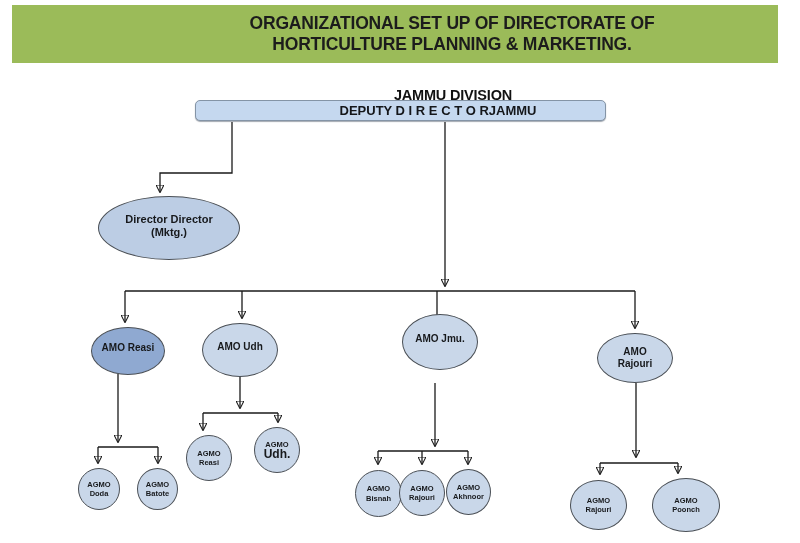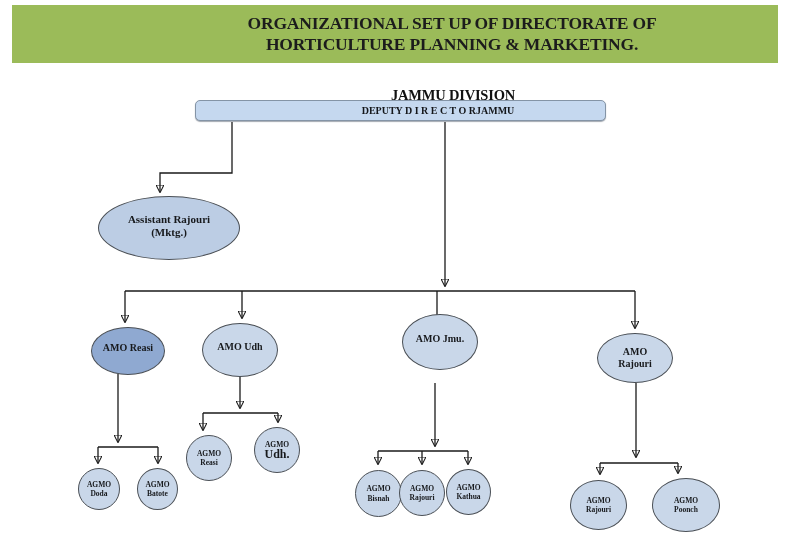--- a/index.html
+++ b/index.html
@@ -1,39 +1,39 @@
 <!DOCTYPE html>
 <html><head>
 <meta charset="utf-8">
 <style>
   html,body{margin:0;padding:0;background:#ffffff;}
   .canvas{
     position:relative;width:800px;height:543px;background:#ffffff;
-    font-family:Liberation Serif, serif;color:#1a1a1a;overflow:hidden;
+    font-family:Liberation Sans, sans-serif;color:#1a1a1a;overflow:hidden;
   }
   .banner{
     position:absolute;left:12px;top:5px;width:766px;height:58px;
     background:#9BBB59;box-sizing:border-box;padding-left:114px;
     display:flex;flex-direction:column;justify-content:center;align-items:center;
   }
   .banner .t{
     font-weight:bold;font-size:17.5px;line-height:21px;color:#1c1c1c;
     letter-spacing:-0.2px;text-align:center;white-space:nowrap;
   }
   .division{
     position:absolute;left:106px;top:79px;width:694px;text-align:center;
     font-weight:bold;font-size:14.5px;color:#111;letter-spacing:-0.2px;margin-top:8px;
   }
   .root-box{
     position:absolute;left:195px;top:100px;width:411px;height:21px;
     box-sizing:border-box;padding-left:75px;
     background:#C5D8EF;border:1px solid #8494A6;border-radius:5px;
     box-shadow:0 1px 1px rgba(90,100,115,.55);
     display:flex;align-items:center;justify-content:center;
-    font-weight:bold;font-size:10px;color:#14161a;white-space:nowrap;
+    font-weight:bold;font-size:13px;color:#14161a;white-space:nowrap;
   }
   .lines{position:absolute;left:0;top:0;width:800px;height:543px;}
   .lines path{stroke:#1a1a1a;stroke-width:1.3;fill:none;}
   .node{
     position:absolute;box-sizing:border-box;
     background:#C9D7E9;border:1px solid #4a4f55;border-radius:50%;
     display:flex;flex-direction:column;align-items:center;justify-content:center;
     text-align:center;font-weight:bold;color:#17191c;
   }
   .n-assist{left:98px;top:196px;width:142px;height:64px;background:#BCCDE4;
@@ -97,21 +97,21 @@
     <path d="M378,451 V464" marker-end="url(#arr)"></path>
     <path d="M422,451 V464" marker-end="url(#arr)"></path>
     <path d="M468,451 V464" marker-end="url(#arr)"></path>
     <path d="M636,383 V457" marker-end="url(#arr)"></path>
     <path d="M600,463 H678"></path>
     <path d="M600,463 V474" marker-end="url(#arr)"></path>
     <path d="M678,463 V473" marker-end="url(#arr)"></path>
   </svg>
 
   <div class="node n-assist">
-    <span>Assistant Rajouri</span>
+    <span>Director Director</span>
     <span>(Mktg.)</span>
   </div>
 
   <div class="node n-amo n-amo-doda">
     <span>AMO Reasi</span>
   </div>
   <div class="node n-amo n-amo-udh">
     <span>AMO Udh</span>
   </div>
   <div class="node n-amo n-amo-jmu">
@@ -141,21 +141,21 @@
   <div class="node n-agmo n-agmo-bisnah">
     <span>AGMO</span>
     <span>Bisnah</span>
   </div>
   <div class="node n-agmo n-agmo-kathua">
     <span>AGMO</span>
     <span>Rajouri</span>
   </div>
   <div class="node n-agmo n-agmo-akhnoor">
     <span>AGMO</span>
-    <span>Kathua</span>
+    <span>Akhnoor</span>
   </div>
   <div class="node n-agmo n-agmo-raj">
     <span>AGMO</span>
     <span>Rajouri</span>
   </div>
   <div class="node n-agmo n-agmo-poonch">
     <span>AGMO</span>
     <span>Poonch</span>
   </div>
 

